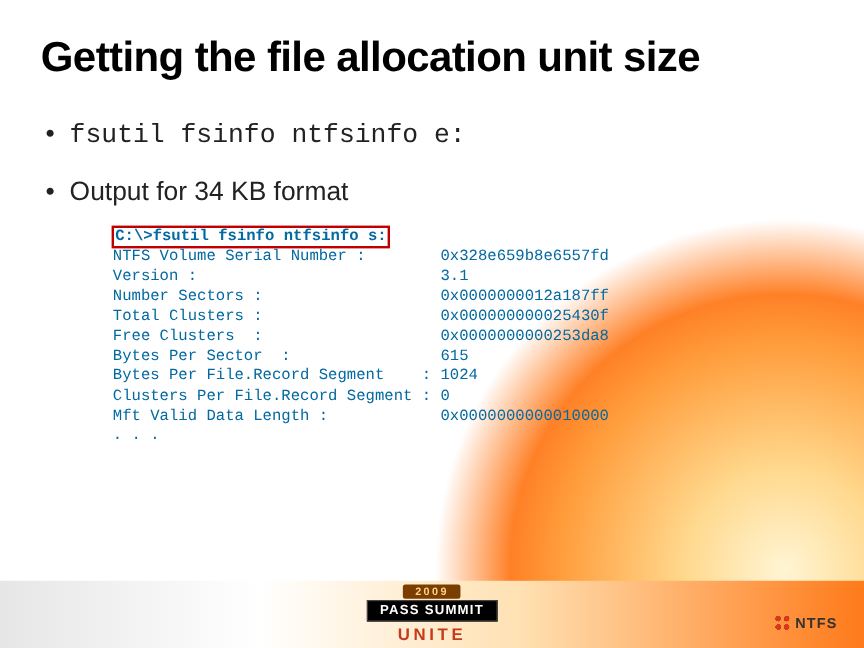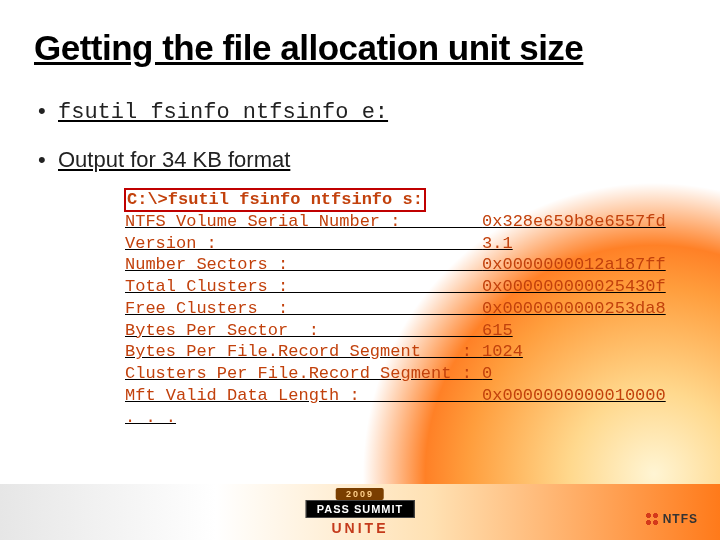--- a/index.html
+++ b/index.html
@@ -11,21 +11,20 @@
     background: #ffffff;
     position: relative;
     overflow: hidden;
   }
   .slide {
     position: relative;
     width: 720px;
     height: 540px;
     box-sizing: border-box;
     padding: 28px 34px 0 34px;
-    text-decoration: underline;
   }
   .bg-flare {
     position: absolute;
     right: -60px;
     bottom: -60px;
     width: 420px;
     height: 420px;
     background: radial-gradient(circle at 70% 70%, #fff3cc 0%, #ffd27a 20%, #ff8c1a 45%, #ff6a00 55%, rgba(255,106,0,0) 70%);
     opacity: 0.85;
     z-index: 0;
@@ -68,26 +67,26 @@
     left: 4px;
     top: 0;
     color: #222;
   }
   .mono {
     font-family: "Courier New", Courier, monospace;
   }
   .code-block {
     position: relative;
     z-index: 2;
-    margin-left: 89px;
+    margin-left: 58px;
     margin-top: -6px;
     font-family: "Courier New", Courier, monospace;
-    font-size: 17px;
+    font-size: 13px;
     line-height: 1.28;
-    color: #c2410c;
+    color: #0369a1;
     width: 560px;
   }
   .code-line {
     position: relative;
     white-space: pre;
     padding: 0 2px;
   }
   .box-red {
     outline: 2px solid #c00000;
     outline-offset: -1px;

